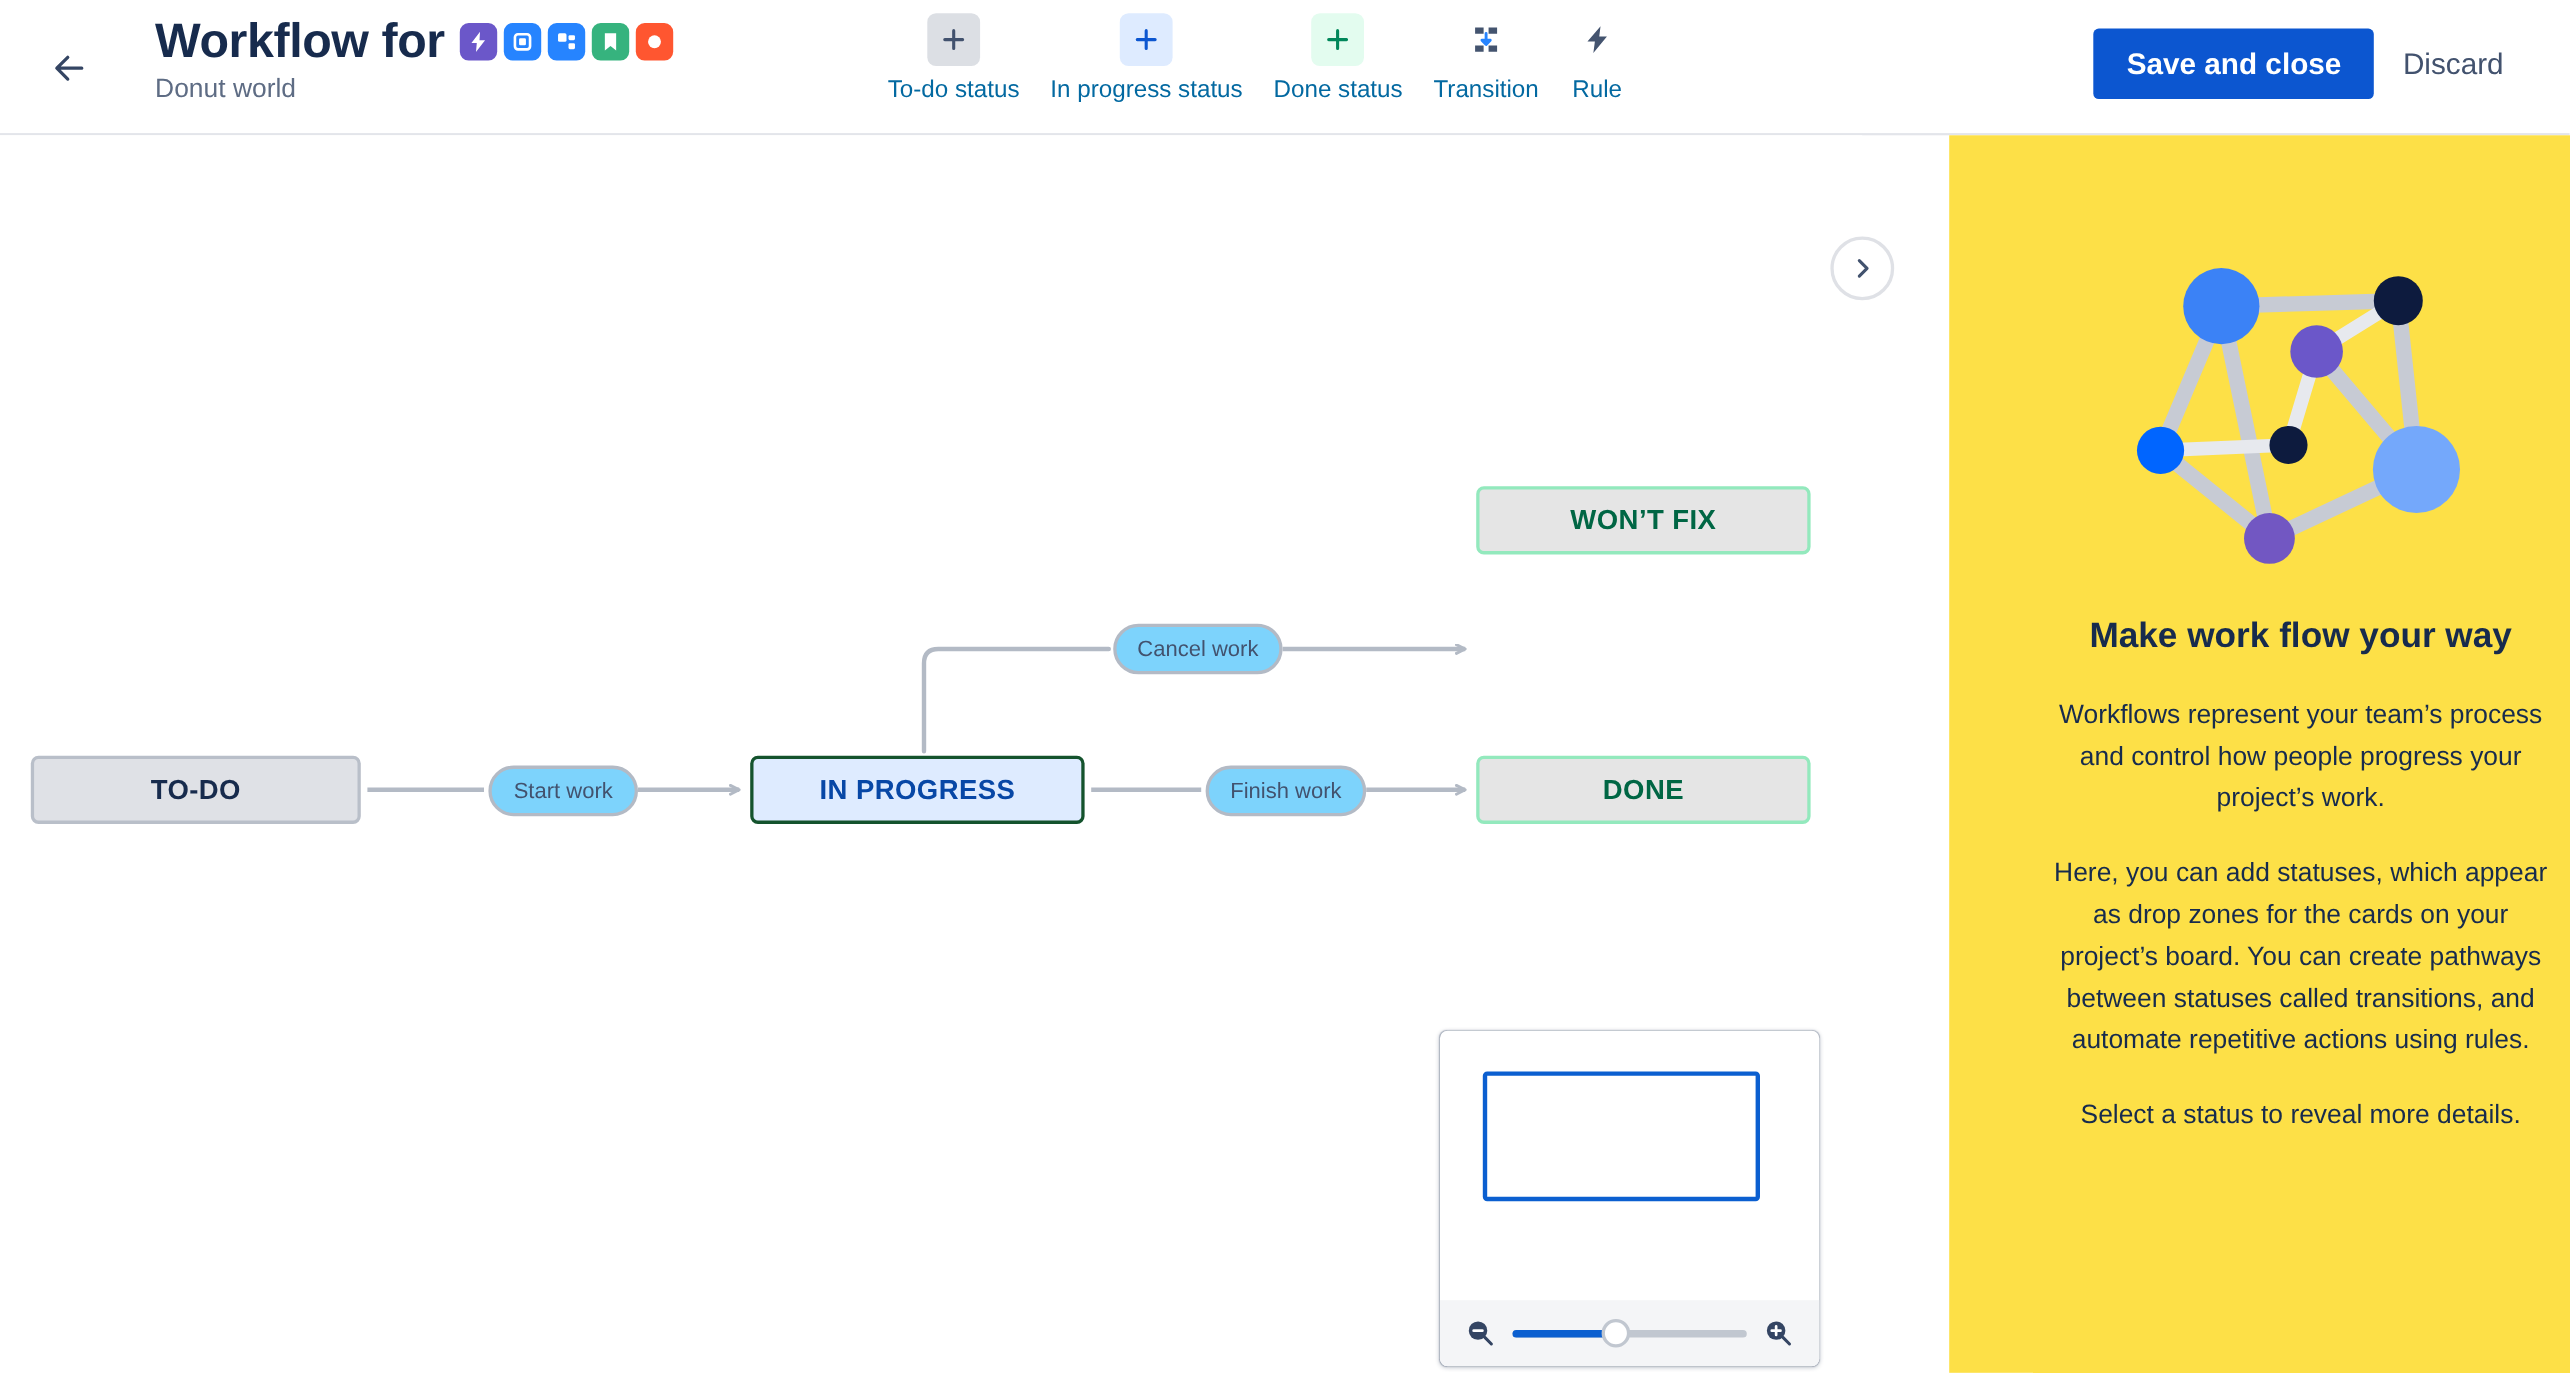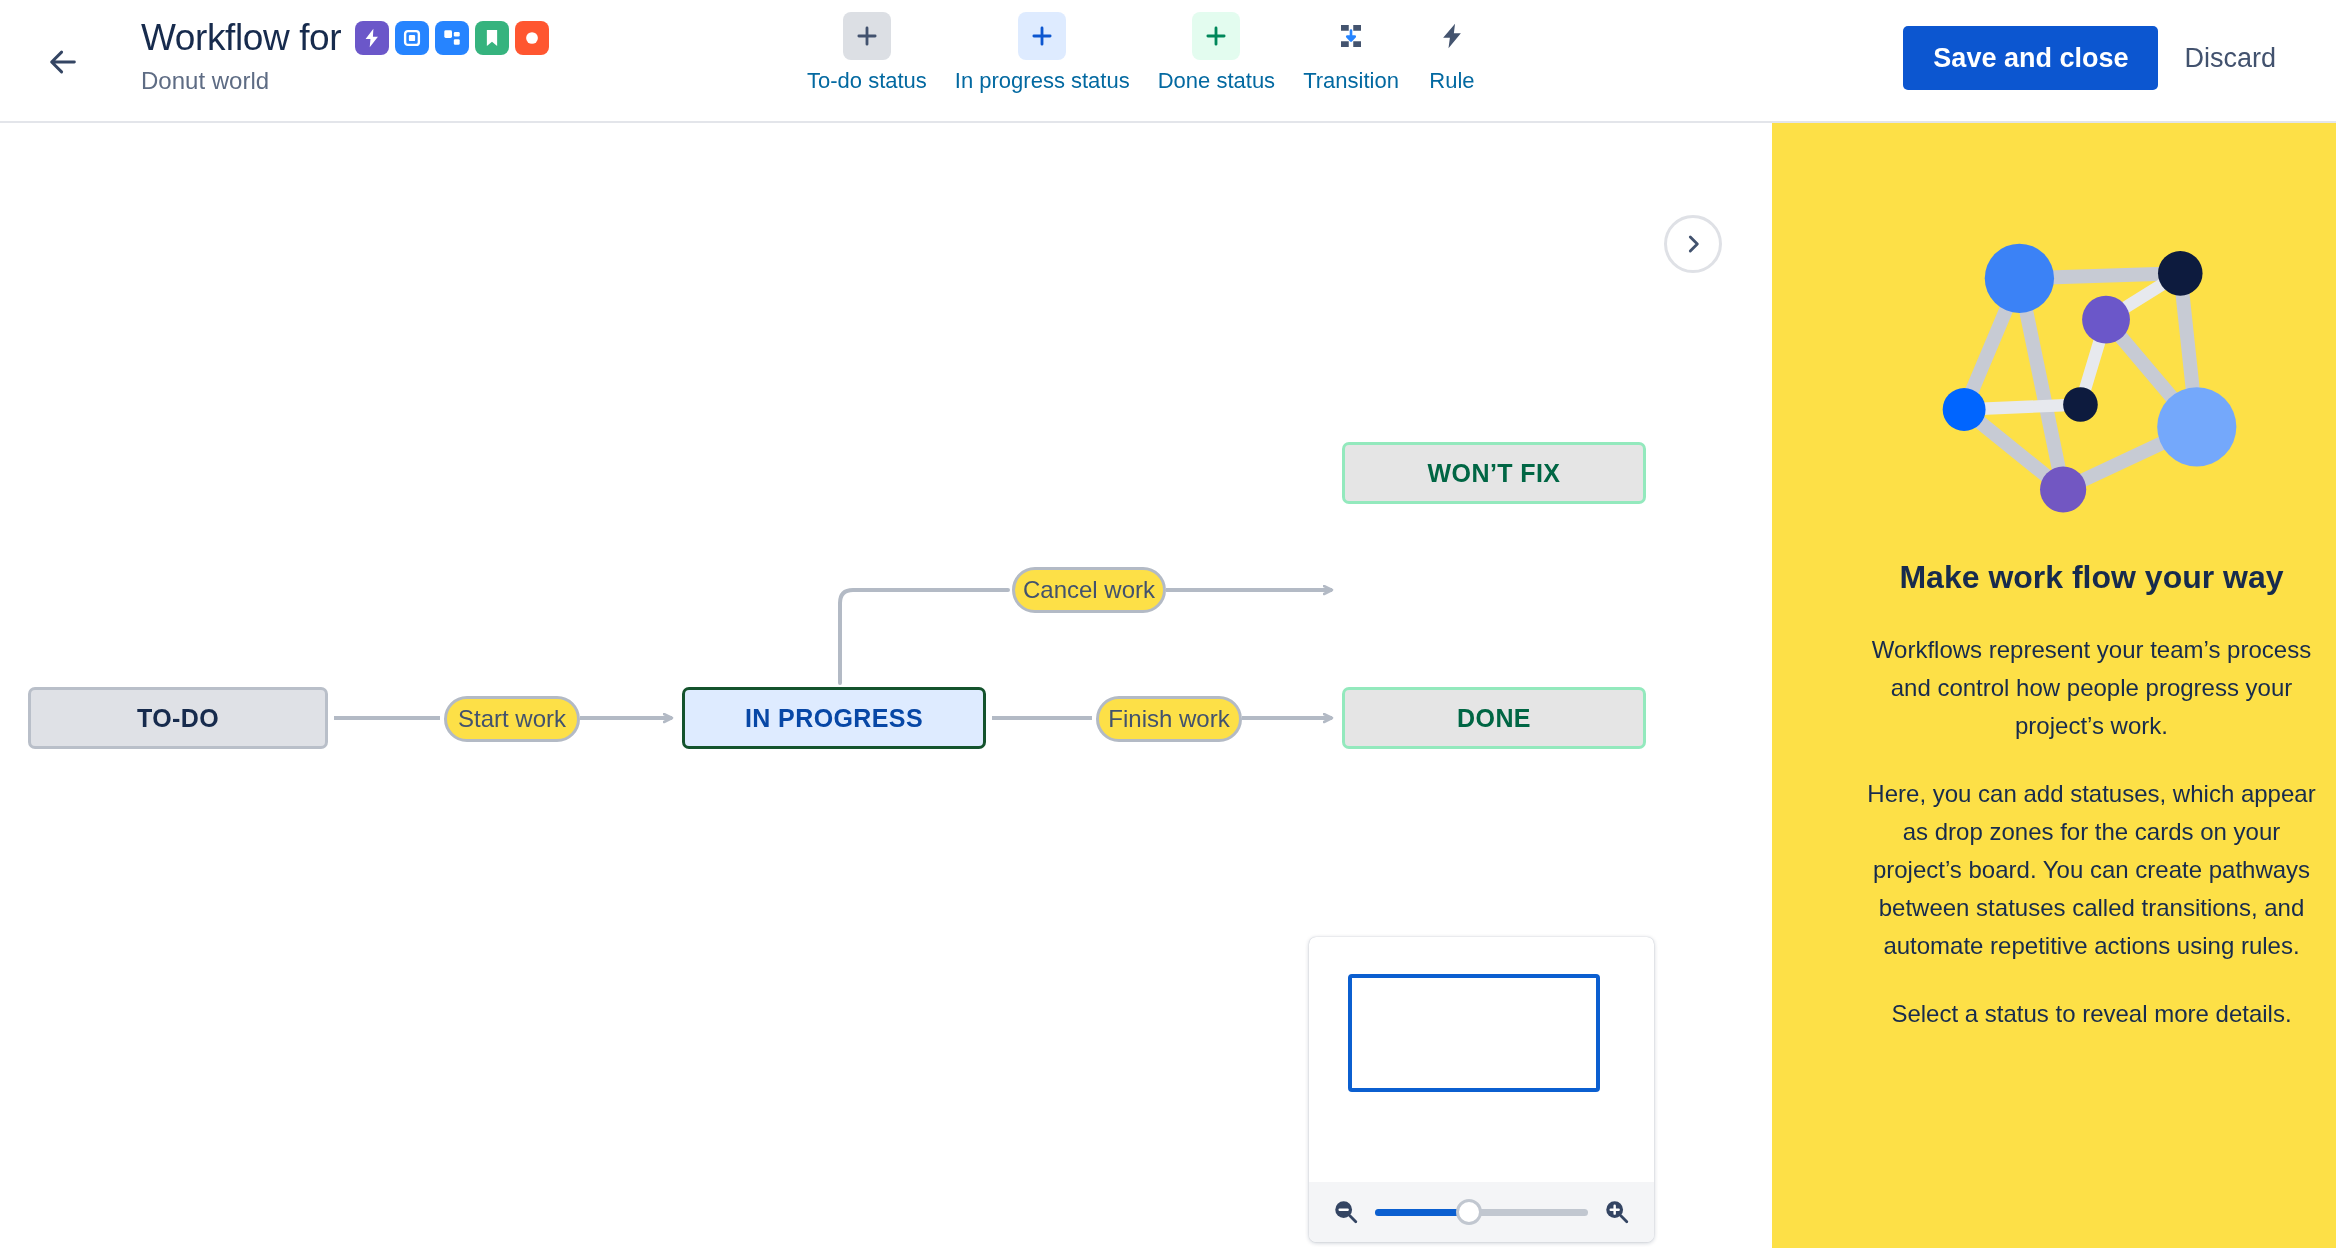--- a/index.html
+++ b/index.html
@@ -21,21 +21,21 @@
   }
   .back-btn {
     position: absolute; left: 37px; top: 36px;
     width: 52px; height: 52px;
     display: flex; align-items: center; justify-content: center;
     border-radius: 6px; cursor: pointer;
   }
   .title-block { position: absolute; left: 141px; top: 16px; }
   .title-row { display: flex; align-items: center; gap: 0px; }
   .title-text {
-    font-size: 37px; font-weight: 400; color: #172b4d;
+    font-size: 44px; font-weight: 700; color: #172b4d;
     letter-spacing: -0.4px; line-height: 44px;
     white-space: nowrap;
   }
   .app-icons { display: flex; gap: 6px; margin-left: 14px; }
   .app-icon {
     width: 34px; height: 34px; border-radius: 8px;
     display: flex; align-items: center; justify-content: center;
     cursor: pointer; flex: none;
   }
   .subtitle {
@@ -104,23 +104,23 @@
   }
   .node-inprogress {
     background: #deebff; border: 3px solid #14532d; color: #0747a6;
   }
   .node-done {
     background: #e5e5e5; border: 3px solid #93e9bd; color: #006644;
   }
 
   .tlabel {
     position: absolute;
-    background: #fde047; border: 3px solid #b3bac5;
+    background: #7dd3fc; border: 3px solid #b3bac5;
     border-radius: 40px; color: #42526e;
-    font-size: 24px; line-height: 28px;
+    font-size: 20px; line-height: 28px;
     display: flex; align-items: center; justify-content: center;
     padding: 0 14px; cursor: pointer; white-space: nowrap; text-align: center;
   }
 
   
   .collapse-handle {
     position: absolute; left: 1664px; top: 215px;
     width: 58px; height: 58px; border-radius: 50%;
     background: #ffffff; border: 3px solid #dfe1e6;
     display: flex; align-items: center; justify-content: center;

